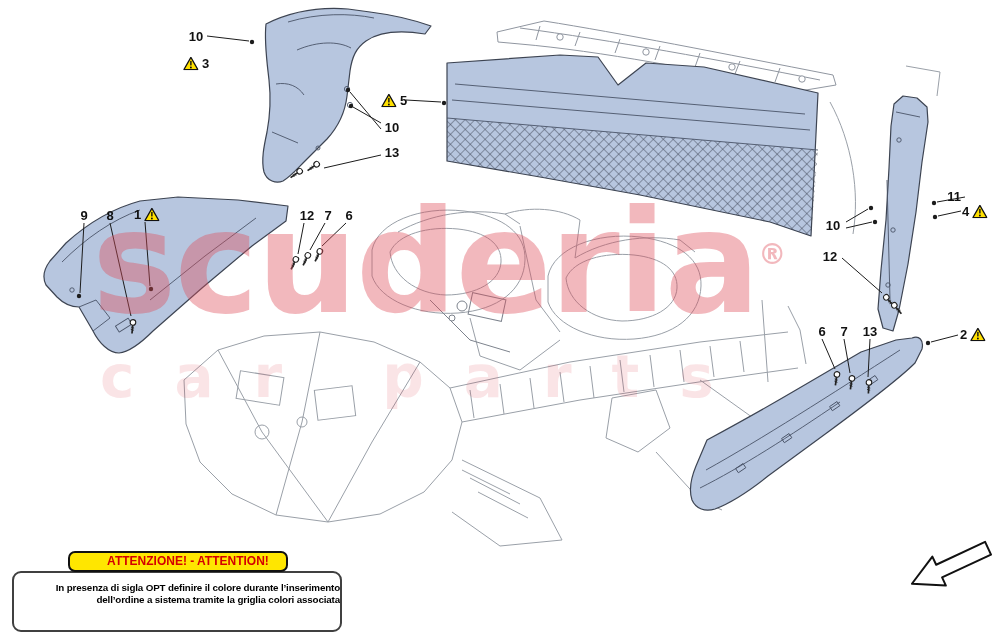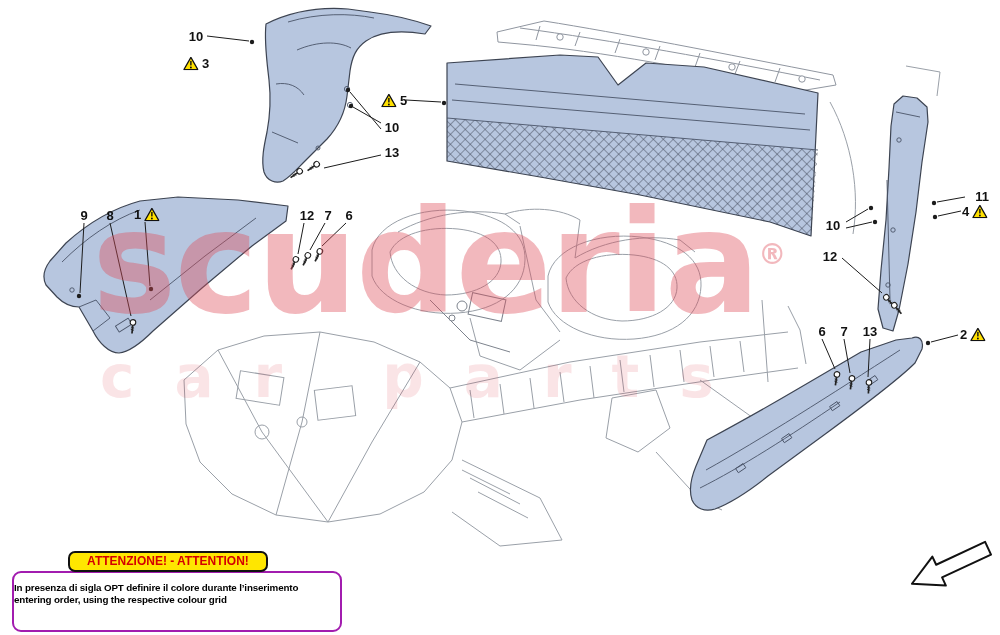--- a/index.html
+++ b/index.html
@@ -12,24 +12,24 @@
   .watermark sup{font-size:28px;vertical-align:super;}
   .watermark2{position:absolute;left:100px;top:348px;font-size:58px;font-weight:bold;
               font-family:"DejaVu Sans",sans-serif;color:rgba(223,77,89,0.15);
               letter-spacing:40px;white-space:nowrap;line-height:1;z-index:3;pointer-events:none;}
   .callout{position:absolute;transform:translate(-50%,-50%);display:flex;align-items:flex-end;
            gap:3px;z-index:4;font-size:13px;font-weight:bold;color:#111;cursor:default;}
   .callout .tri{width:16px;height:14px;display:block;flex:0 0 auto;}
   .attention{position:absolute;left:12px;top:551px;width:330px;height:81px;z-index:5;}
   .attn-header{position:absolute;left:56px;top:0;width:196px;height:17px;background:#ffe600;
                border:2px solid #111;border-radius:7px;color:#d40000;font-weight:bold;
-               font-size:12px;line-height:17px;text-align:center;z-index:2;}
+               font-size:12px;line-height:17px;text-align:center;z-index:2;padding-left:20px;}
   .attn-body{position:absolute;left:0;top:20px;right:0;bottom:0;background:#fff;
-             border:2px solid #a21caf;border-radius:9px;z-index:1;padding-top:9px;
-             text-align:left;overflow:hidden;}
+             border:2px solid #404040;border-radius:9px;z-index:1;padding-top:9px;
+             text-align:right;overflow:hidden;}
   .attn-body div{font-size:9.8px;font-weight:bold;line-height:12.4px;letter-spacing:-0.15px;
                  white-space:nowrap;color:#000;}
   .big-arrow{position:absolute;left:898px;top:536px;z-index:4;}
   .defs-holder{position:absolute;width:0;height:0;overflow:hidden;}
 </style>
 </head>
 <body>
 
 <div class="stage">
 
@@ -232,21 +232,21 @@
   </div>
   <div class="callout" style="left:307px;top:215px;">
     <span class="num">12</span>
   </div>
   <div class="callout" style="left:328px;top:215px;">
     <span class="num">7</span>
   </div>
   <div class="callout" style="left:349px;top:215px;">
     <span class="num">6</span>
   </div>
-  <div class="callout" style="left:982px;top:196px;">
+  <div class="callout" style="left:954px;top:196px;">
     <span class="num">11</span>
   </div>
   <div class="callout" style="left:975px;top:211px;">
     <span class="num">4</span>
     <svg class="tri" viewBox="0 0 20 18">
         <use href="#warn-tri"></use>
       </svg>
   </div>
   <div class="callout" style="left:833px;top:225px;">
     <span class="num">10</span>
@@ -267,21 +267,21 @@
     <span class="num">2</span>
     <svg class="tri" viewBox="0 0 20 18">
         <use href="#warn-tri"></use>
       </svg>
   </div>
 
   <div class="attention">
     <div class="attn-header">ATTENZIONE! - ATTENTION!</div>
     <div class="attn-body">
       <div>In presenza di sigla OPT definire il colore durante l’inserimento</div>
-      <div>entering order, using the respective colour grid</div>
+      <div>dell’ordine a sistema tramite la griglia colori associata</div>
     </div>
   </div>
 
   <svg class="big-arrow" width="100" height="70" viewBox="0 0 100 70">
     <g transform="translate(52,30) rotate(155)">
       <polygon points="-42,-7 12,-7 12,-16 42,0 12,16 12,7 -42,7" fill="#fff" stroke="#111" stroke-width="2" stroke-linejoin="round"></polygon>
     </g>
   </svg>
 
 </div>

